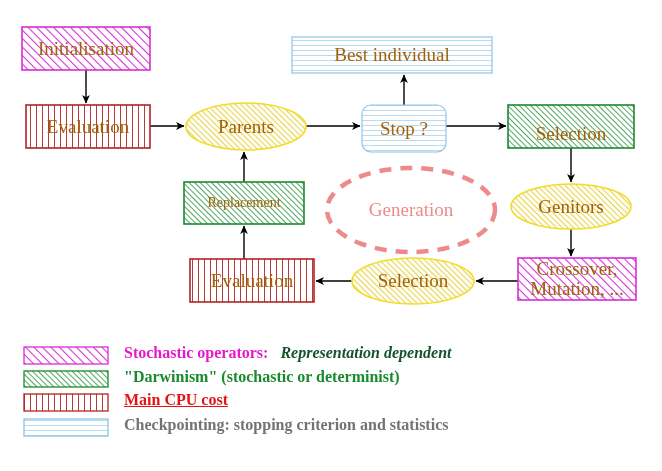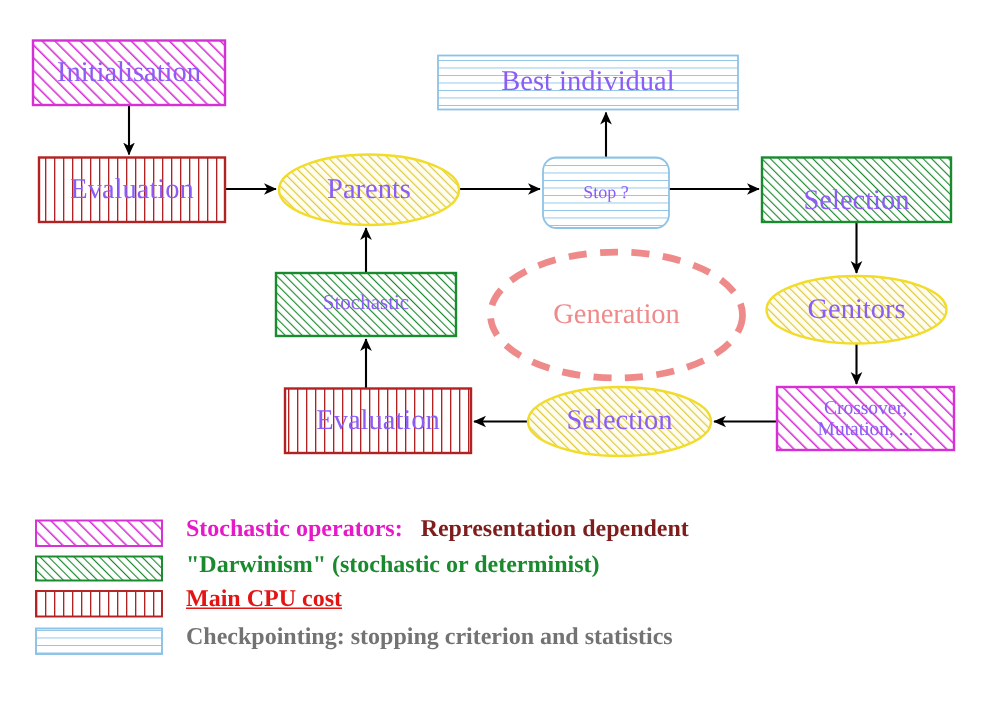--- a/index.html
+++ b/index.html
@@ -21,21 +21,21 @@
     top: 0;
     width: 662px;
     height: 471px;
   }
   .node-label {
     position: absolute;
     display: flex;
     align-items: center;
     justify-content: center;
     text-align: center;
-    color: #8b5cf6;
+    color: #a16207;
     line-height: 1.05;
     pointer-events: none;
     white-space: pre-line;
   }
   .legend-text {
     position: absolute;
     white-space: nowrap;
     font-family: "Liberation Serif", "DejaVu Serif", serif;
     font-weight: bold;
   }
@@ -111,31 +111,31 @@
         <rect x="24" y="394" width="84" height="17" fill="url(#hatch-cpu)" stroke="#b22222" stroke-width="1.3"></rect>
         <rect x="24" y="419" width="84" height="17" fill="url(#hatch-checkpoint)" stroke="#8ec3e6" stroke-width="1.3"></rect>
       </g>
   </svg>
 
   <div id="labels-layer">
       <div class="node-label" style="left: 22px; top: 27px; width: 128px; height: 43px; font-size: 19px;">Initialisation</div>
       <div class="node-label" style="left: 26px; top: 105px; width: 124px; height: 43px; font-size: 19px;">Evaluation</div>
       <div class="node-label" style="left: 186px; top: 103px; width: 120px; height: 47px; font-size: 19px; font-family: Liberation Serif, serif;">Parents</div>
       <div class="node-label" style="left: 292px; top: 37px; width: 200px; height: 36px; font-size: 19px;">Best individual</div>
-      <div class="node-label" style="left: 362px; top: 105px; width: 84px; height: 47px; font-size: 12px; text-align: right;">Stop ?</div>
+      <div class="node-label" style="left: 362px; top: 105px; width: 84px; height: 47px; font-size: 19px; text-align: right;">Stop ?</div>
       <div class="node-label" style="left: 508px; top: 105px; width: 126px; height: 58px; font-size: 19px;">Selection</div>
       <div class="node-label" style="left: 511px; top: 184px; width: 120px; height: 45px; font-size: 19px;">Genitors</div>
-      <div class="node-label" style="left: 518px; top: 258px; width: 118px; height: 42px; font-size: 13px;">Crossover,
+      <div class="node-label" style="left: 518px; top: 258px; width: 118px; height: 42px; font-size: 19px;">Crossover,
 Mutation, ...</div>
       <div class="node-label" style="left: 352px; top: 258px; width: 122px; height: 46px; font-size: 19px;">Selection</div>
       <div class="node-label" style="left: 190px; top: 259px; width: 124px; height: 43px; font-size: 19px;">Evaluation</div>
-      <div class="node-label" style="left: 184px; top: 182px; width: 120px; height: 42px; font-size: 14px;">Stochastic</div>
+      <div class="node-label" style="left: 184px; top: 182px; width: 120px; height: 42px; font-size: 14px;">Replacement</div>
       <div class="node-label" style="left: 327px; top: 168px; width: 168px; height: 84px; font-size: 19px; color: rgb(238, 138, 138);">Generation</div>
     </div>
 
   <div id="legend-layer">
-      <div class="legend-text" style="left: 124px; top: 344px; font-size: 16px;"><span style="color: rgb(230, 25, 200); text-align: center;">Stochastic operators:</span><span style="color: #7f1d1d; margin-left: 12px;">Representation dependent</span></div>
+      <div class="legend-text" style="left: 124px; top: 344px; font-size: 16px;"><span style="color: rgb(230, 25, 200); text-align: center;">Stochastic operators:</span><span style="color: #14532d; margin-left: 12px; font-style: italic;">Representation dependent</span></div>
       <div class="legend-text" style="left: 124px; top: 368px; font-size: 16px;"><span style="color: rgb(26, 138, 46);">"Darwinism" (stochastic or determinist)</span></div>
       <div class="legend-text" style="left: 124px; top: 391px; font-size: 16px;"><span style="color: rgb(227, 20, 20); text-decoration: underline;">Main CPU cost</span></div>
       <div class="legend-text" style="left: 124px; top: 416px; font-size: 16px;"><span style="color: #737373; margin-top: 12px;">Checkpointing: stopping criterion and statistics</span></div>
     </div>
 
 </div>
 
 </body></html>

